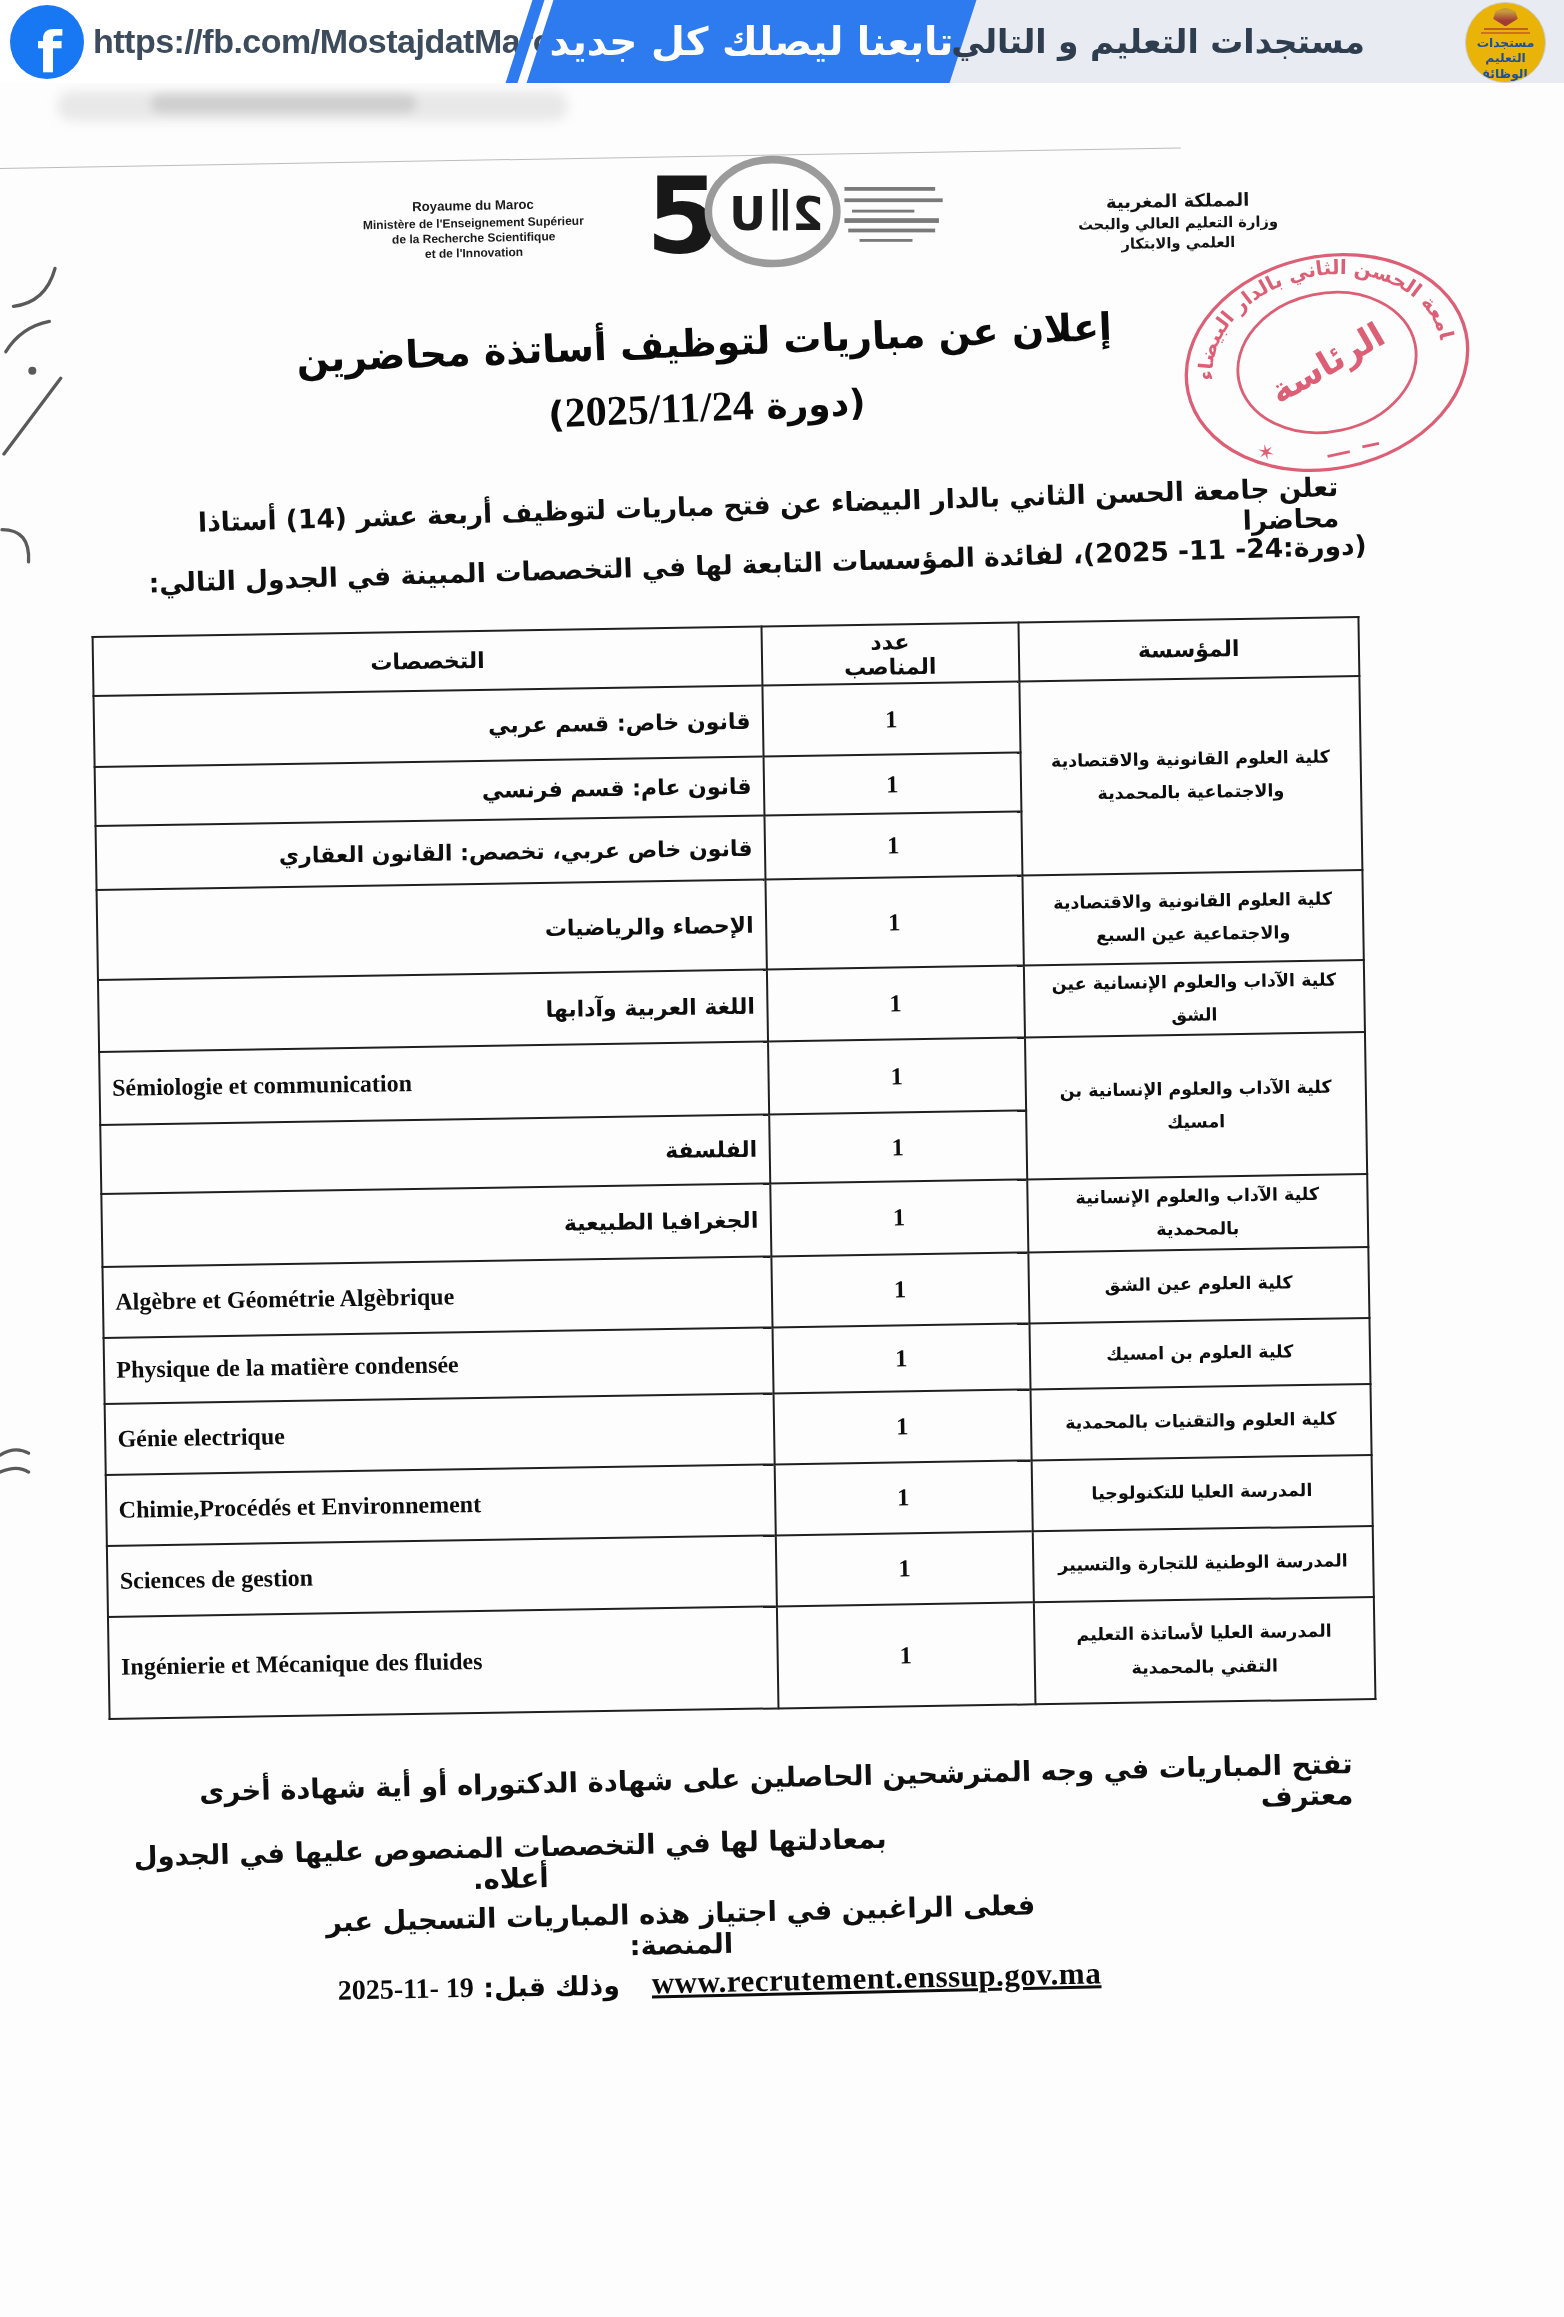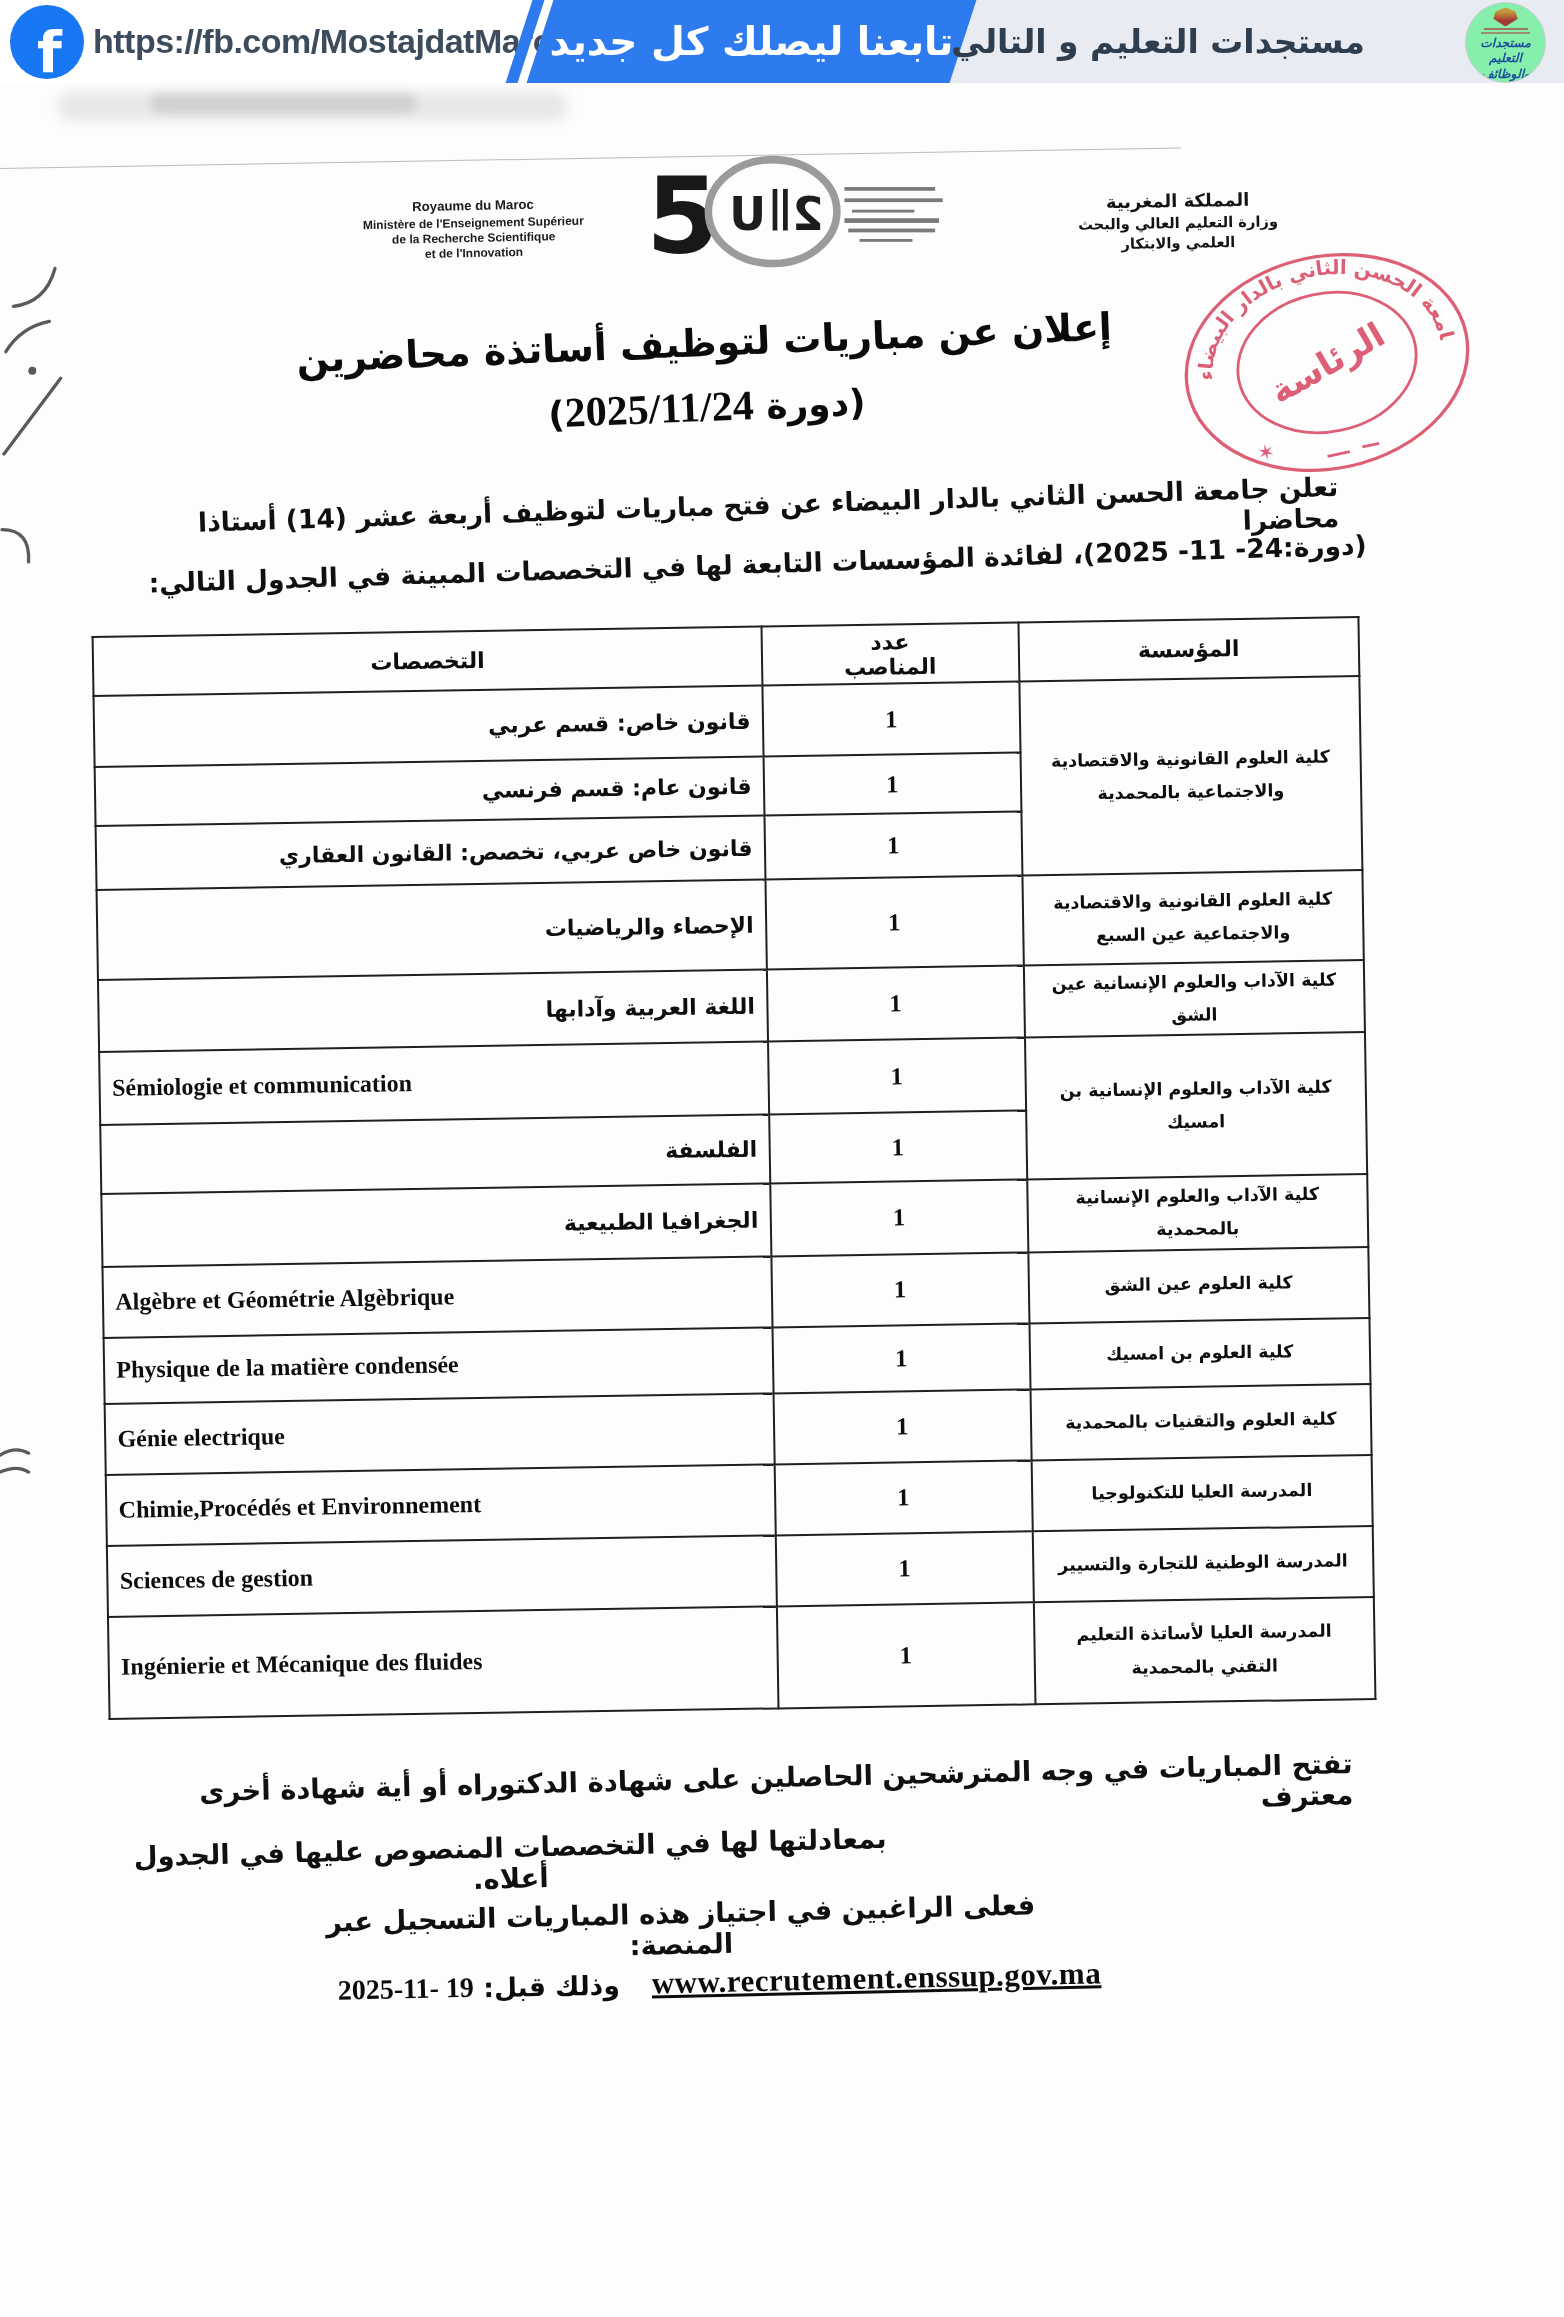--- a/index.html
+++ b/index.html
@@ -16,22 +16,22 @@
           color:#3d4c5c;letter-spacing:-0.5px;font-family:"Liberation Sans","DejaVu Sans",sans-serif;}
   .ribbon-sliver{position:absolute;left:519px;top:0;width:12.3px;height:83px;background:#2e7bf0;
                  transform:skewX(-18deg);}
   .ribbon{position:absolute;left:540px;top:0;width:423px;height:83px;background:#2e7bf0;
           transform:skewX(-18deg);}
   .ribbon-text{position:absolute;left:540px;top:0;width:423px;height:83px;display:flex;
                align-items:center;justify-content:center;color:#ffffff;font-size:39px;font-weight:700;}
   .page-name{position:absolute;right:199px;top:0;height:83px;line-height:83px;font-size:33px;
              font-weight:700;color:#2f3e4e;}
   .page-logo{position:absolute;left:1465px;top:1.9px;width:79px;height:79px;border-radius:50%;
-             background:#86efac;border:0.9px solid #c9ccd6;display:flex;flex-direction:column;
-             align-items:center;justify-content:flex-start;overflow:hidden;font-style:italic;}
+             background:#eab308;border:0.9px solid #c9ccd6;display:flex;flex-direction:column;
+             align-items:center;justify-content:flex-start;overflow:hidden;}
   .emblem{width:24.6px;height:19px;margin-top:4.7px;background:linear-gradient(180deg,#c49a3c 20%,#a33b35 70%);
           clip-path:polygon(50% 0,90% 20%,100% 60%,50% 100%,0 60%,10% 20%);}
   .logo-redline{width:44px;height:1.9px;background:rgba(170,50,50,.65);margin-top:1.9px;}
   .logo-redline2{width:49px;height:1.9px;background:rgba(170,50,50,.5);margin-top:1.9px;}
   .logo-lines{text-align:center;color:#1c4f9c;font-weight:700;font-size:12.3px;line-height:1.25;margin-top:1.9px;}
   
   .page{position:absolute;left:0;top:83px;width:1564px;height:2234px;background:#fdfdfd;}
   .smudge{position:absolute;left:57px;top:7.6px;width:511px;height:30px;background:rgba(140,140,140,.18);
           filter:blur(5.7px);border-radius:17px;}
   .smudge2{position:absolute;left:151px;top:11.4px;width:265px;height:19px;background:rgba(120,120,120,.22);

